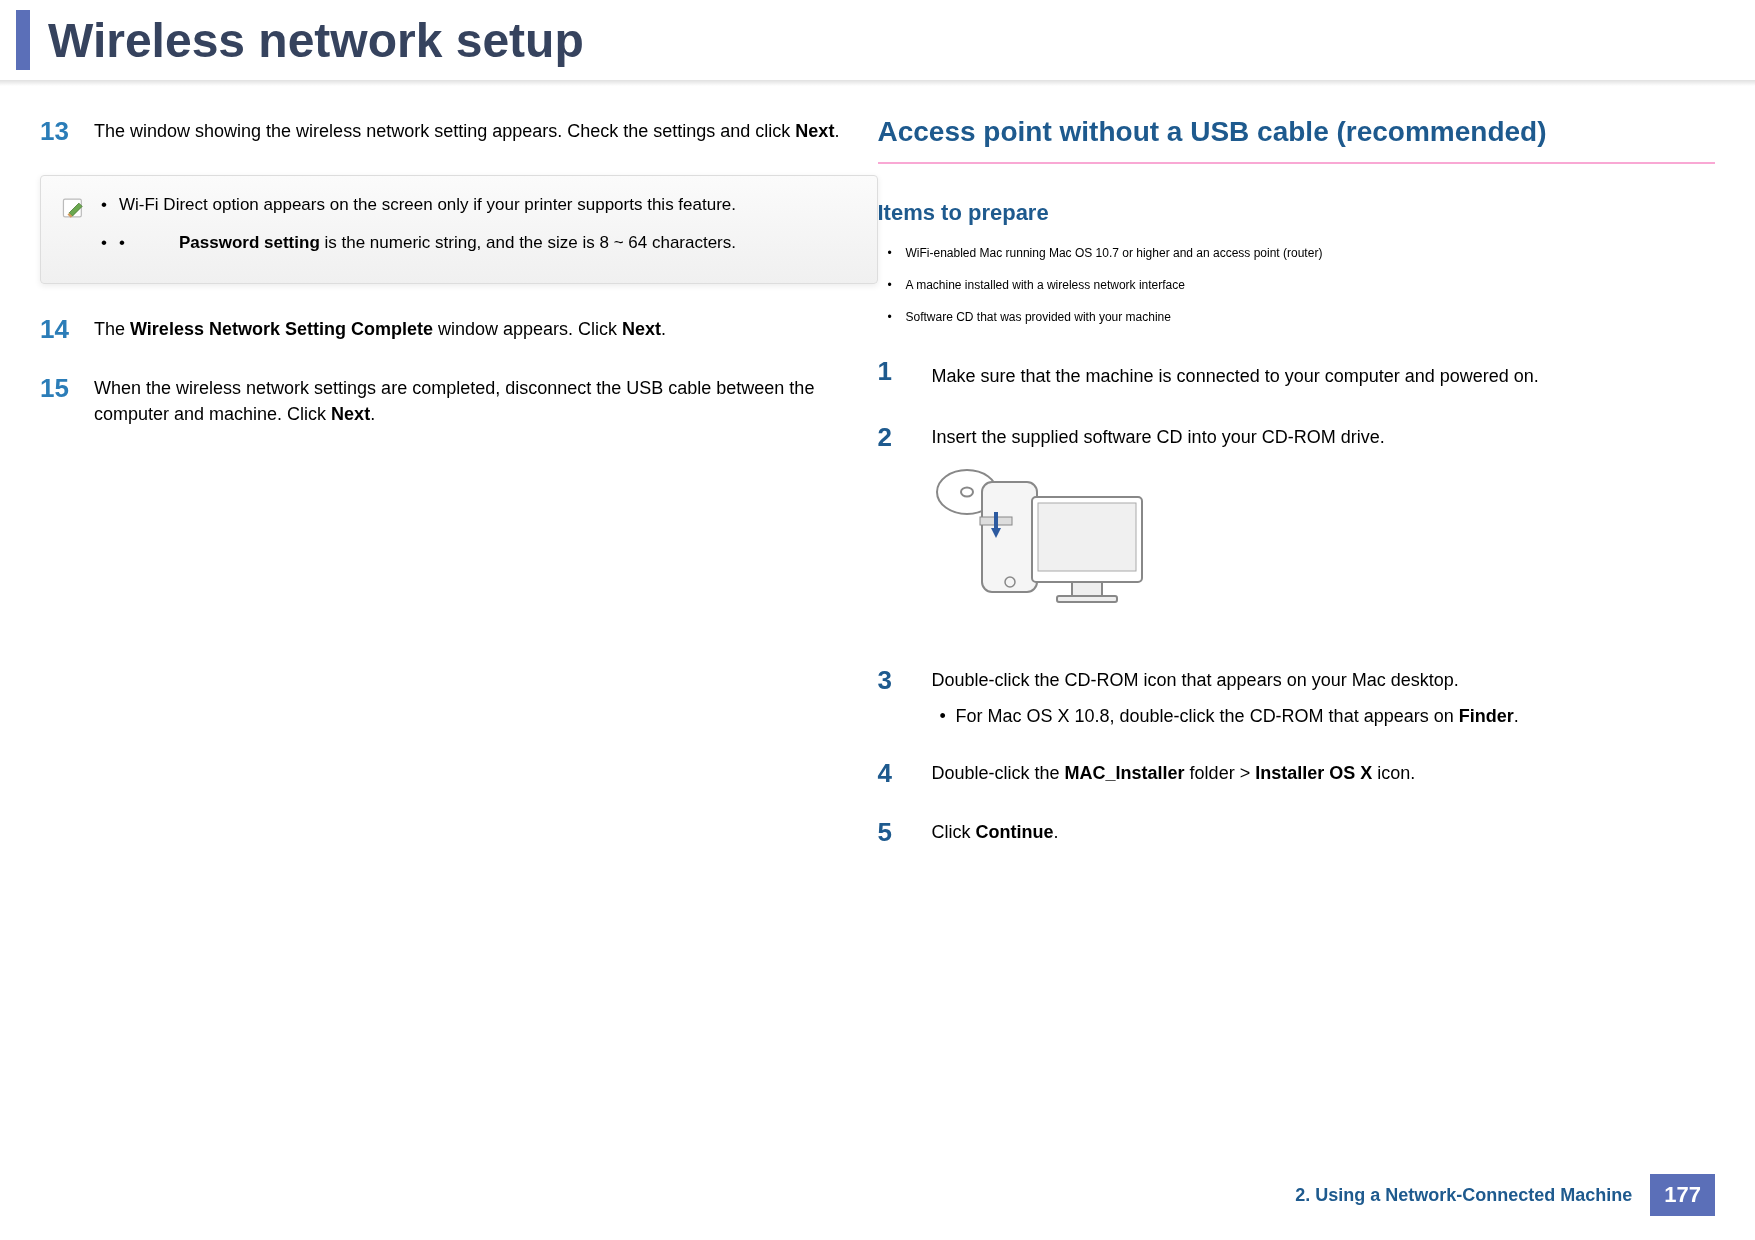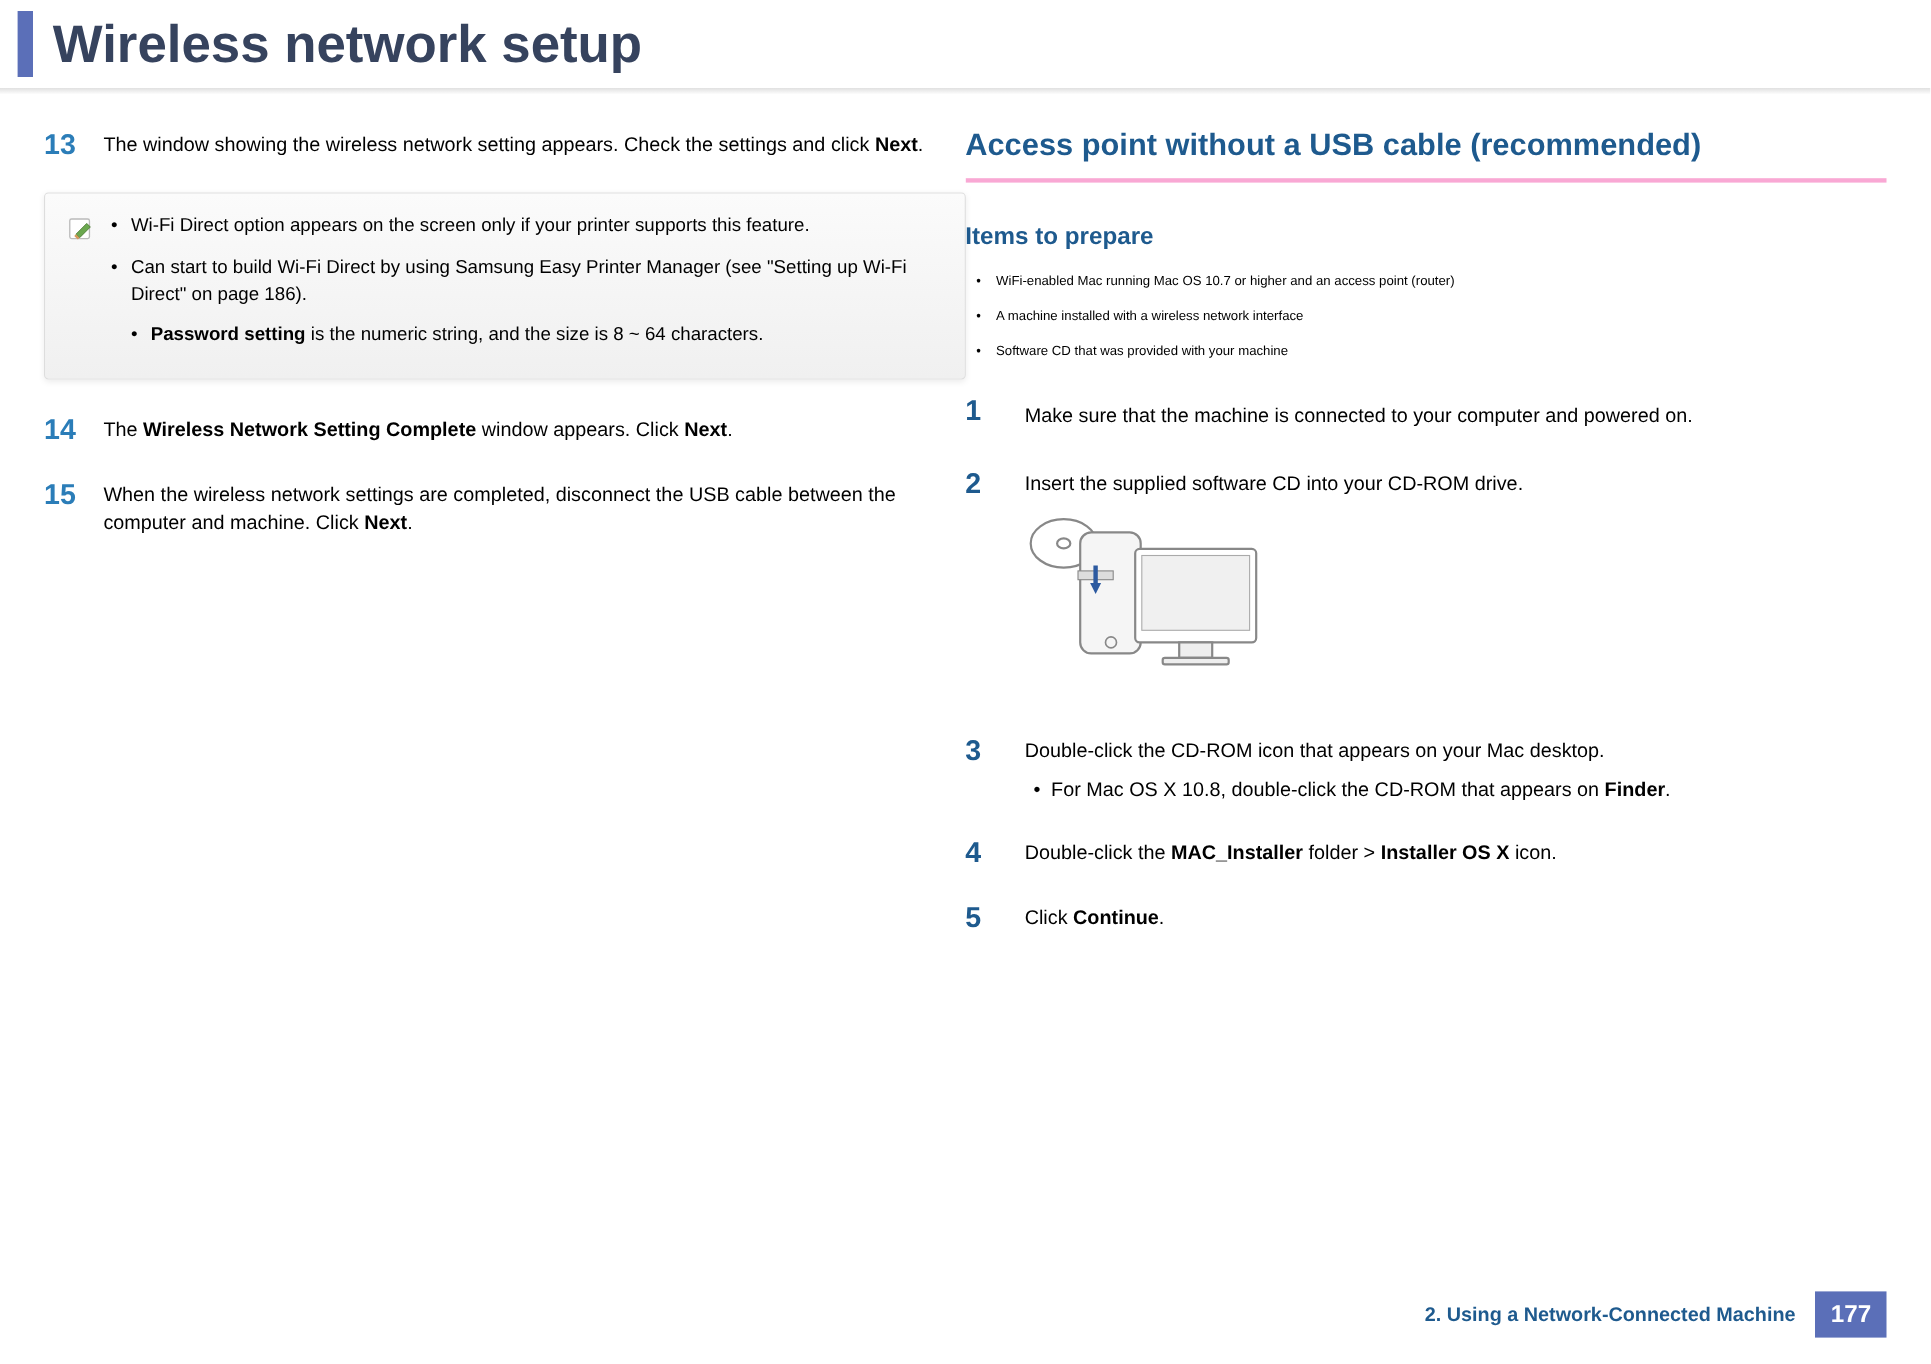--- a/index.html
+++ b/index.html
@@ -82,20 +82,21 @@
   width: 26px;
   height: 26px;
   flex-shrink: 0;
   margin-top: 3px;
 }
 .note-icon svg { width: 100%; height: 100%; }
 .note-list {
   list-style: none;
   font-size: 17px;
   line-height: 1.5;
+  text-align: right;
 }
 .note-list > li {
   position: relative;
   padding-left: 18px;
   margin-bottom: 12px;
 }
 .note-list > li::before {
   content: "•";
   position: absolute;
   left: 0;
@@ -113,21 +114,21 @@
 .note-sub > li::before {
   content: "•";
   position: absolute;
   left: 0;
   top: 0;
 }
 .section-heading {
   font-size: 28px;
   font-weight: 700;
   color: #1e5a8e;
-  border-bottom: 4px solid #f9a8d4;
+  border-bottom: 2px solid #f9a8d4;
   padding-bottom: 14px;
   margin-bottom: 36px;
   font-family: "Myriad Pro", -apple-system, Arial, sans-serif;
 }
 .sub-heading {
   font-size: 22px;
   font-weight: 700;
   color: #1e5a8e;
   margin-bottom: 18px;
 }
@@ -215,21 +216,20 @@
         <div class="note-icon">
           <svg viewBox="0 0 32 32">
             <rect x="3" y="5" width="22" height="22" rx="2" fill="#fff" stroke="#bbb" stroke-width="1.5"></rect>
             <path d="M10 22 L22 10 L26 14 L14 26 Z" fill="#6ba84f" stroke="#4a7a33" stroke-width="1"></path>
             <path d="M8 24 L10 22 L14 26 L12 28 Z" fill="#d49a5a"></path>
           </svg>
         </div>
         <ul class="note-list">
           <li><span>Wi-Fi Direct option appears on the screen only if your printer supports this feature.</span></li>
           <li>
-            <span>Can start to build Wi-Fi Direct by using Samsung Easy Printer Manager (see "Setting up Wi-Fi Direct" on page 186).</span>
             <ul class="note-sub">
               <li><span class="bold">Password setting</span><span> is the numeric string, and the size is 8 ~ 64 characters.</span></li>
             </ul>
           </li>
         </ul>
       </div>
     </div>
 
     <div class="step">
       <div class="step-num">14</div>

